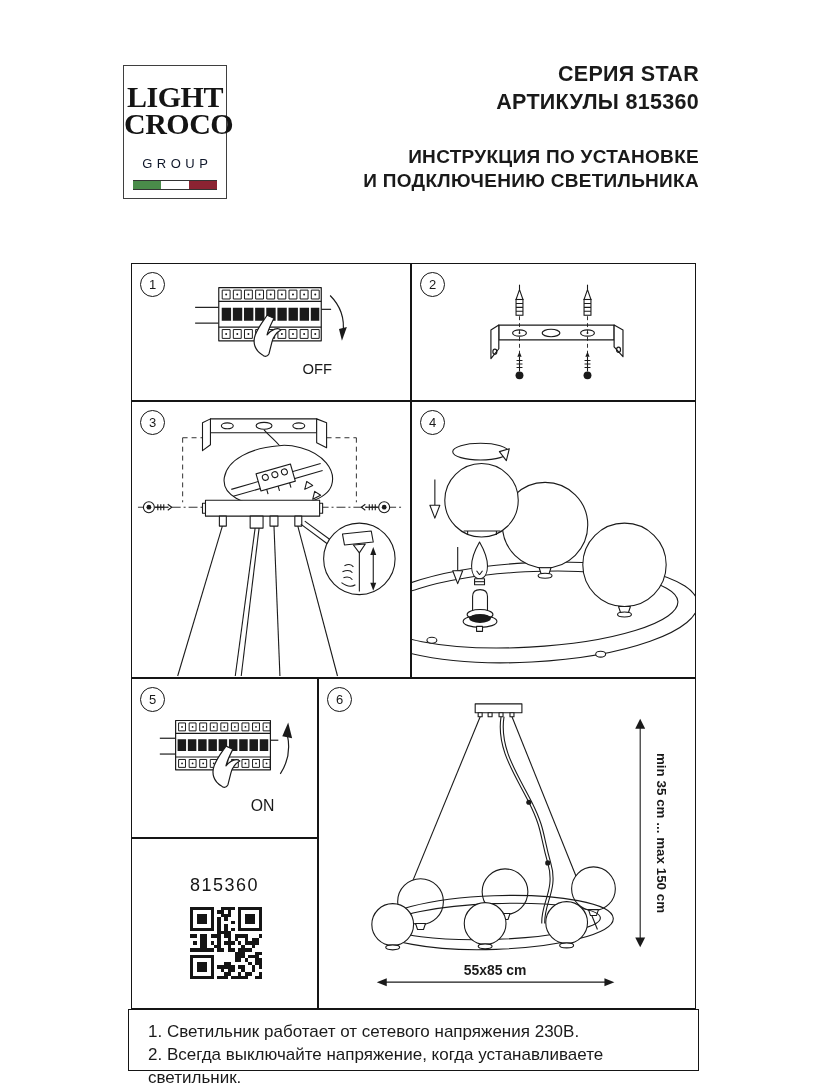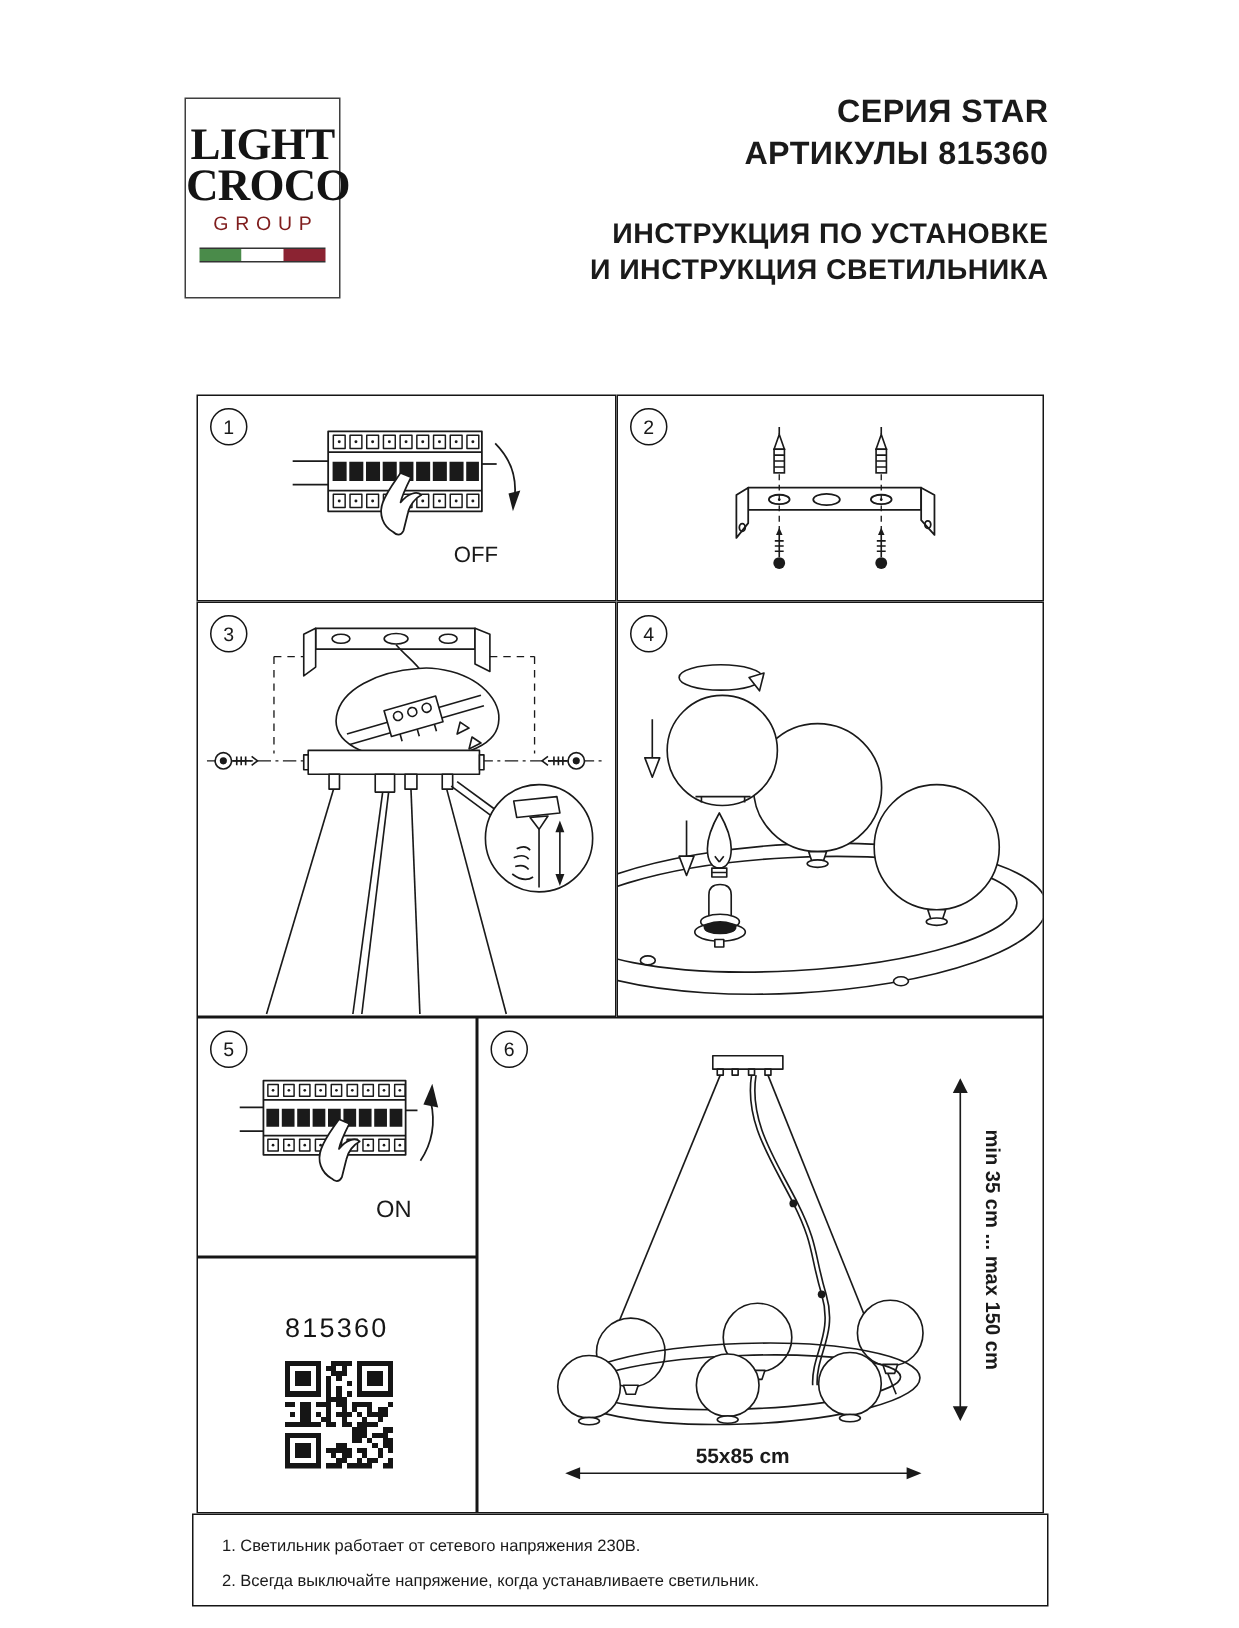--- a/index.html
+++ b/index.html
@@ -4,21 +4,21 @@
 <style>
   html,body{margin:0;padding:0;background:#fff;}
   .page{position:relative;width:826px;height:1085px;background:#fff;overflow:hidden;
         font-family:"Liberation Sans",sans-serif;color:#1a1a1a;}
   
   .logo-box{position:absolute;left:123px;top:65px;width:104px;height:134px;
             border:1.5px solid #3f3f3f;box-sizing:border-box;text-align:center;background:#fff;}
   .logo-light,.logo-star{font-family:"Liberation Serif",serif;font-weight:bold;
             font-size:30px;line-height:27px;letter-spacing:-.5px;color:#141414;}
   .logo-light{margin-top:17px;}
-  .logo-group{font-size:13px;letter-spacing:4.5px;text-indent:4.5px;color:#7f1d1d;margin-top:4px;}
+  .logo-group{font-size:13px;letter-spacing:4.5px;text-indent:4.5px;color:#0f172a;margin-top:19px;}
   .logo-flag{width:84px;height:8px;margin:9px auto 0;display:flex;
              border-top:1.2px solid #333;border-bottom:1.2px solid #333;box-sizing:content-box;}
   .logo-flag span{flex:1;}
   .flag-green{background:#4a8b4a;}
   .flag-white{background:#ffffff;}
   .flag-red{background:#8b2332;}
   .hdr{position:absolute;top:60px;right:127px;text-align:right;font-weight:bold;
        font-size:21.5px;line-height:28px;letter-spacing:.3px;}
   .hdr-title{position:absolute;top:145px;right:127px;text-align:right;font-weight:bold;
        font-size:19px;line-height:24px;letter-spacing:.3px;}
@@ -36,21 +36,21 @@
             border-radius:50%;display:flex;align-items:center;justify-content:center;
             font-size:13px;background:#fff;z-index:2;}
   svg text{font-family:"Liberation Sans",sans-serif;fill:#1a1a1a;stroke:none;}
   
   .qr-num{position:absolute;top:36px;left:0;width:100%;text-align:center;
           font-size:18px;letter-spacing:1.5px;color:#151515;}
   #qr-svg{position:absolute;top:68px;left:58px;width:72px;height:72px;}
   
   #footer{position:absolute;left:128px;top:1009px;width:571px;height:62px;
           border:1.6px solid #151515;box-sizing:border-box;padding:10px 0 0 19px;
-          font-size:11px;line-height:23px;background:#fff;}
+          font-size:17px;line-height:23px;background:#fff;}
 </style>
 </head>
 <body>
 
 <div class="page">
 
   <div class="logo-box">
     <div class="logo-light">LIGHT</div>
     <div class="logo-star">CROCO</div>
     <div class="logo-group">GROUP</div>
@@ -60,21 +60,21 @@
       <span class="flag-red"></span>
     </div>
   </div>
 
   <div class="hdr">
     <div>СЕРИЯ STAR</div>
     <div>АРТИКУЛЫ 815360</div>
   </div>
   <div class="hdr-title">
     <div>ИНСТРУКЦИЯ ПО УСТАНОВКЕ</div>
-    <div>И ИНСТРУКЦИЯ СВЕТИЛЬНИКА</div>
+    <div>И ПОДКЛЮЧЕНИЮ СВЕТИЛЬНИКА</div>
   </div>
 
   <div id="c1" class="cell">
     <div class="step-num">
         <span>1</span>
       </div>
     <svg viewBox="0 0 280 138">
       <defs>
         <g id="b1mod">
             <rect x="0" y="0" width="8" height="9" fill="#fff" stroke="#1a1a1a" stroke-width="1"></rect>

